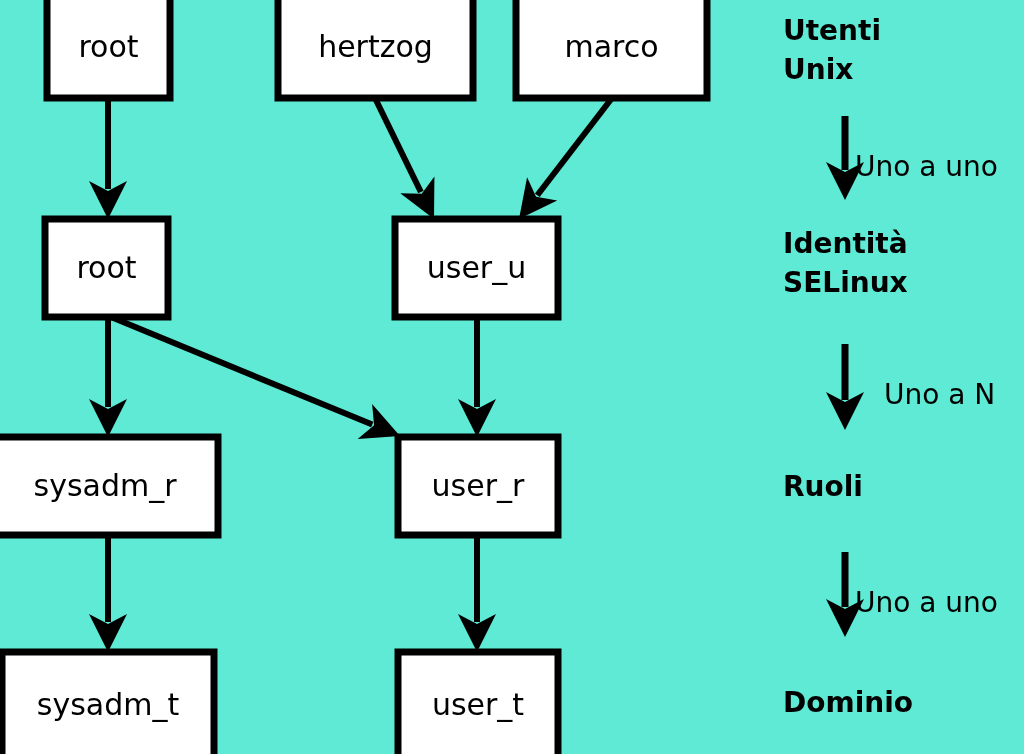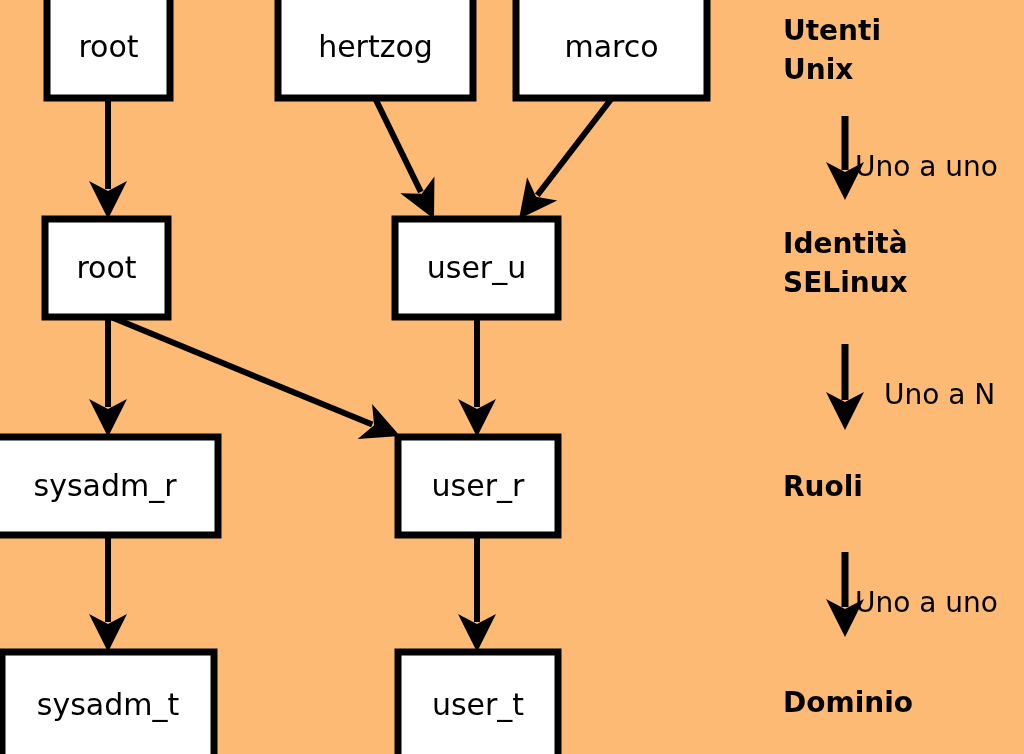--- a/index.html
+++ b/index.html
@@ -10,21 +10,21 @@
   body {
     width: 1024px;
     height: 754px;
     font-family: "DejaVu Sans", sans-serif;
     overflow: hidden;
   }
   #diagram-root {
     position: relative;
     width: 1024px;
     height: 754px;
-    background: #fdba74;
+    background: #5eead4;
   }
   svg.canvas {
     display: block;
     width: 1024px;
     height: 754px;
   }
   .node-box {
     fill: #ffffff;
     stroke: #000000;
     stroke-width: 7;

